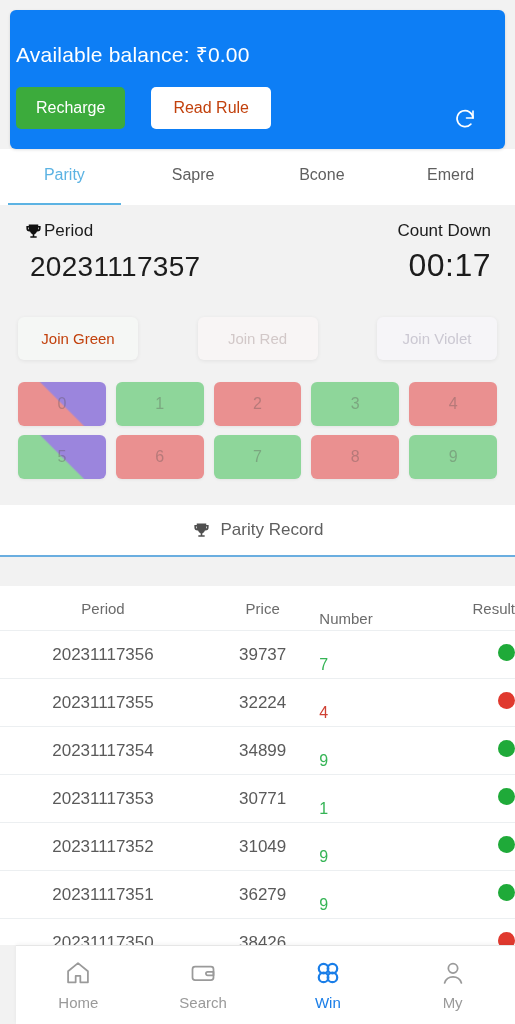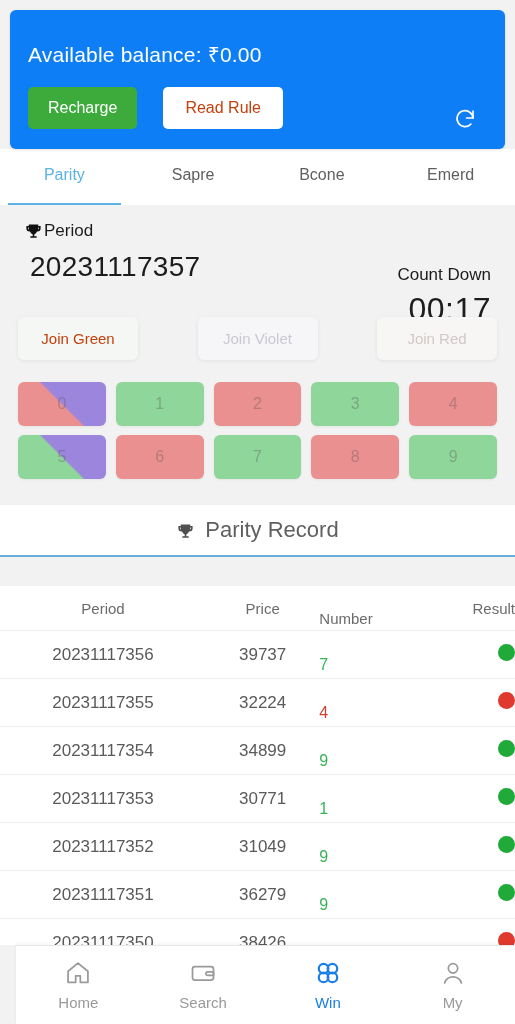--- a/index.html
+++ b/index.html
@@ -18,21 +18,21 @@
 
   
   .balance-wrap {
     padding: 10px 10px 0 10px;
     background: #f2f2f2;
   }
   .balance-card {
     background: #0d7ef5;
     border-radius: 6px;
     height: 139px;
-    padding: 30px 18px 0 18px;
+    padding: 30px 18px 0 6px;
     position: relative;
     box-shadow: 0 1px 3px rgba(0,0,0,0.12);
   }
   .balance-text {
     color: #ffffff;
     font-size: 21px;
     letter-spacing: 0.2px;
     font-weight: 400;
   }
   .balance-actions {
@@ -119,21 +119,20 @@
     font-size: 28px;
     color: #1c1c1c;
     margin-top: 10px;
     margin-left: 6px;
     letter-spacing: 0.3px;
   }
   .period-right {
     display: flex;
     flex-direction: column;
     align-items: flex-end;
-    margin-top: 44px;
   }
   .countdown-label { font-size: 17px; color: #1c1c1c; }
   .countdown-value {
     font-size: 32px;
     color: #1c1c1c;
     margin-top: 6px;
     letter-spacing: 0.5px;
   }
 
   
@@ -182,21 +181,21 @@
   .tile-violet-green { background: linear-gradient(45deg, #8ed69a 0%, #8ed69a 49%, #9b85dd 51%, #9b85dd 100%); }
 
   
   .record-section { background: #ffffff; }
   .record-title {
     display: flex;
     align-items: center;
     justify-content: center;
     gap: 10px;
     height: 52px;
-    font-size: 22px;
+    font-size: 17px;
     color: #5f5f5f;
     border-bottom: 2px solid #6aaee0;
   }
   .record-trophy { width: 19px; height: 19px; display: inline-block; }
 
   .rec-row {
     display: flex;
     align-items: center;
     border-bottom: 1px solid #eceff1;
     height: 48px;
@@ -308,22 +307,22 @@
     <div class="period-value">20231117357</div>
   </div>
   <div class="period-right">
     <div class="countdown-label">Count Down</div>
     <div class="countdown-value">00:17</div>
   </div>
 </div>
 
 <div class="join-row">
   <button class="join-btn join-green">Join Green</button>
+  <button class="join-btn join-red">Join Red</button>
   <button class="join-btn join-violet">Join Violet</button>
-  <button class="join-btn join-red">Join Red</button>
 </div>
 
 <div class="tiles">
   <div class="tile tile-violet-red">0</div>
   <div class="tile tile-green">1</div>
   <div class="tile tile-red">2</div>
   <div class="tile tile-green">3</div>
   <div class="tile tile-red">4</div>
   <div class="tile tile-violet-green">5</div>
   <div class="tile tile-red">6</div>

